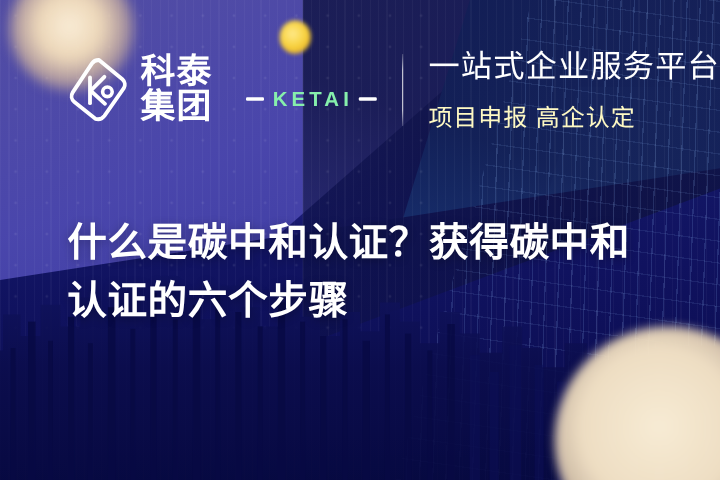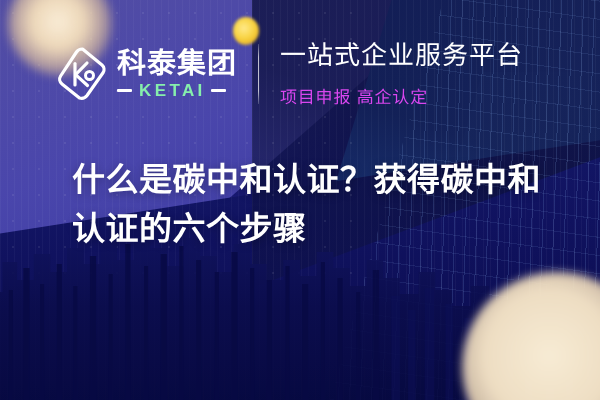--- a/index.html
+++ b/index.html
@@ -202,22 +202,22 @@
     display: flex;
     align-items: center;
     gap: 9px;
   }
 
   .logo-mark { width: 52px; height: 58px; flex: none; }
   .logo-mark svg { display: block; width: 100%; height: 100%; }
 
   .logo-word {
     display: flex;
-    flex-direction: column;
-    align-items: flex-start;
+    flex-direction: row;
+    align-items: flex-end;
     gap: 1px;
   }
   .logo-cn {
     height: 31px;
     display: block;
   }
 
   .logo-en-row {
     display: flex;
     align-items: center;
@@ -258,41 +258,40 @@
   }
   .tagline-main {
     font-size: 26px;
     color: #ffffff;
     line-height: 1.05;
     letter-spacing: 1px;
     white-space: nowrap;
     font-weight: 400;
   }
   .tagline-sub {
-    font-size: 17px;
-    color: #d946ef;
+    font-size: 20px;
+    color: #fef9c3;
     line-height: 1.05;
     letter-spacing: 0.8px;
     white-space: nowrap;
     font-weight: 400;
   }
 
   
   .title {
     position: absolute;
     left: 56px;
-    top: 134px;
+    top: 156px;
     width: 480px;
     color: #ffffff;
     font-size: 33px;
     font-weight: 700;
     line-height: 1.48;
     letter-spacing: 0.5px;
     text-shadow: 0 2px 8px rgba(0,0,0,0.30);
-    margin-left: 16px;
   }
 </style>
 </head>
 <body>
 
 <div class="banner">
 
   <div class="bg-base"></div>
   <div class="bg-purple-wedge"></div>
   <div class="bg-blue-band"></div>

